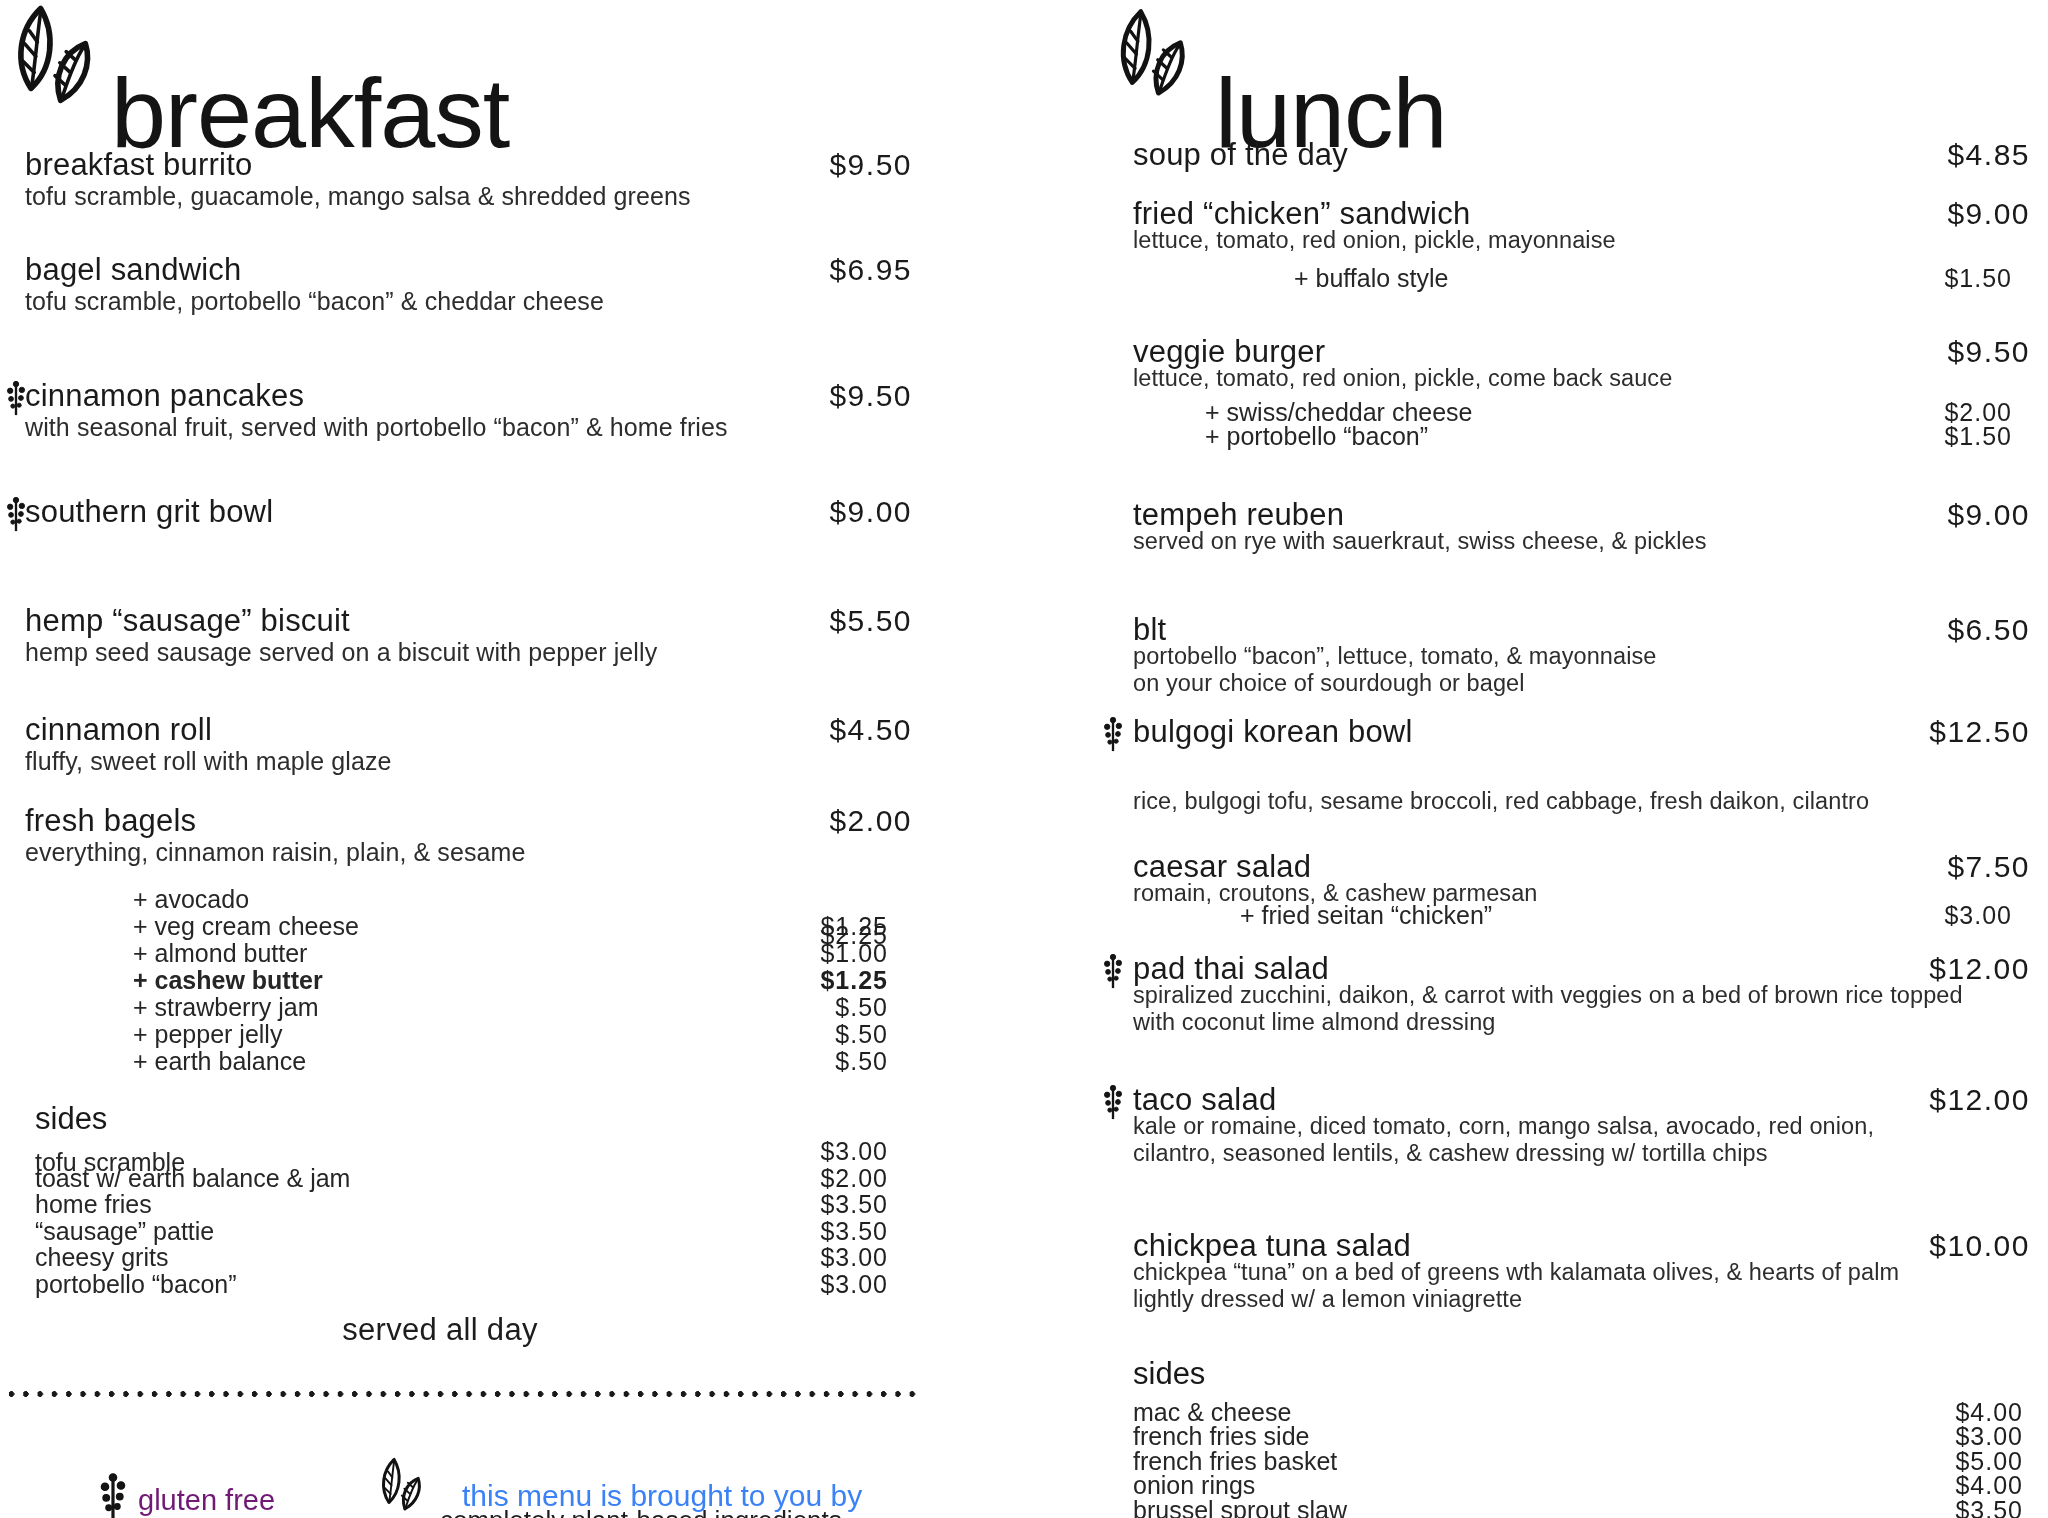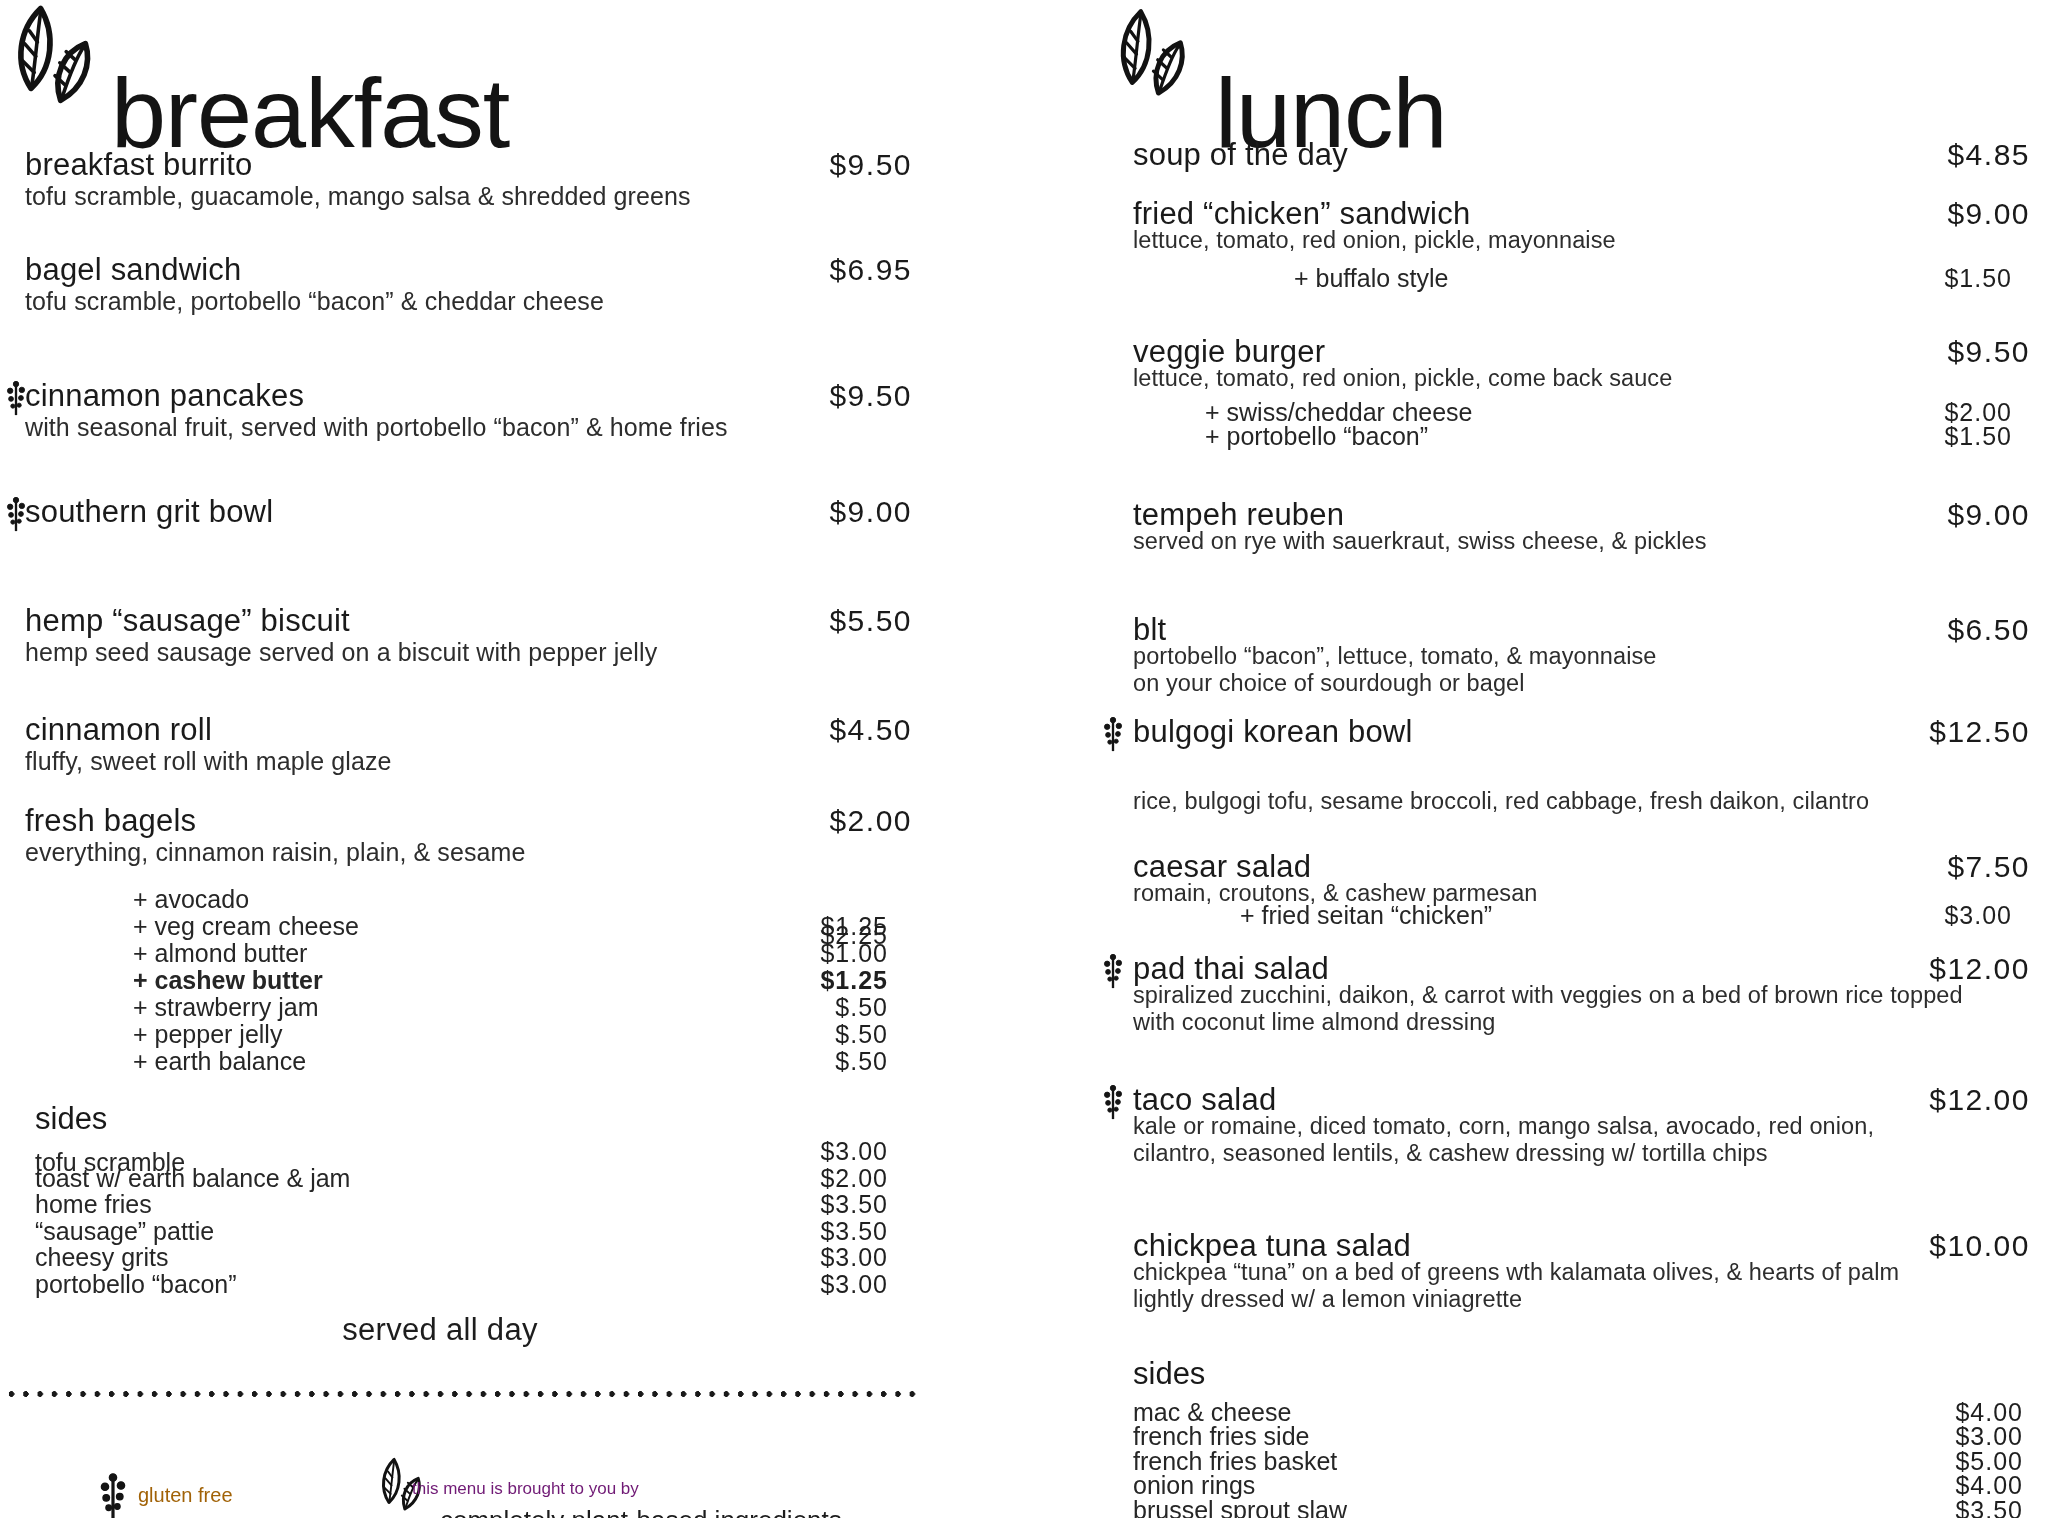--- a/index.html
+++ b/index.html
@@ -45,23 +45,23 @@
   .gf-badge{position:absolute;width:26px;height:36px}
   .gf-badge svg{width:100%;height:100%}
 
   #divider{
     position:absolute;left:8px;top:1390px;width:912px;height:8px;
     background-image:radial-gradient(circle at 3.5px 4px, #191919 2.7px, transparent 2.9px);
     background-size:14.3px 8px;background-repeat:repeat-x;
   }
 
   #legend-gf-icon{position:absolute;left:97px;top:1472px;width:32px;height:44px}
-  #legend-gf-label{position:absolute;left:138px;top:1484px;font-size:20px;color:#a16207}
+  #legend-gf-label{position:absolute;left:138px;top:1484px;font-size:29px;color:#701a75}
   #legend-leaf-icon{position:absolute;left:376px;top:1456px;width:56px;height:60px}
-  #legend-note-1{position:absolute;left:412px;top:1479px;font-size:17px;color:#701a75}
+  #legend-note-1{position:absolute;left:462px;top:1479px;font-size:30px;color:#3b82f6}
   #legend-note-2{position:absolute;left:440px;top:1505px;font-size:26px;color:#1c1c1c}
 </style>
 </head>
 <body>
 
 <section class="col" id="col-breakfast">
   <span class="hdr-icon">
   <svg viewBox="0 0 130 130" xmlns="http://www.w3.org/2000/svg">
     <g fill="#ffffff" stroke="#121212" stroke-width="7" stroke-linejoin="round" stroke-linecap="round">
       <path d="M42,8 C15,34 9,76 30,108 C57,83 61,40 42,8 Z"></path>

